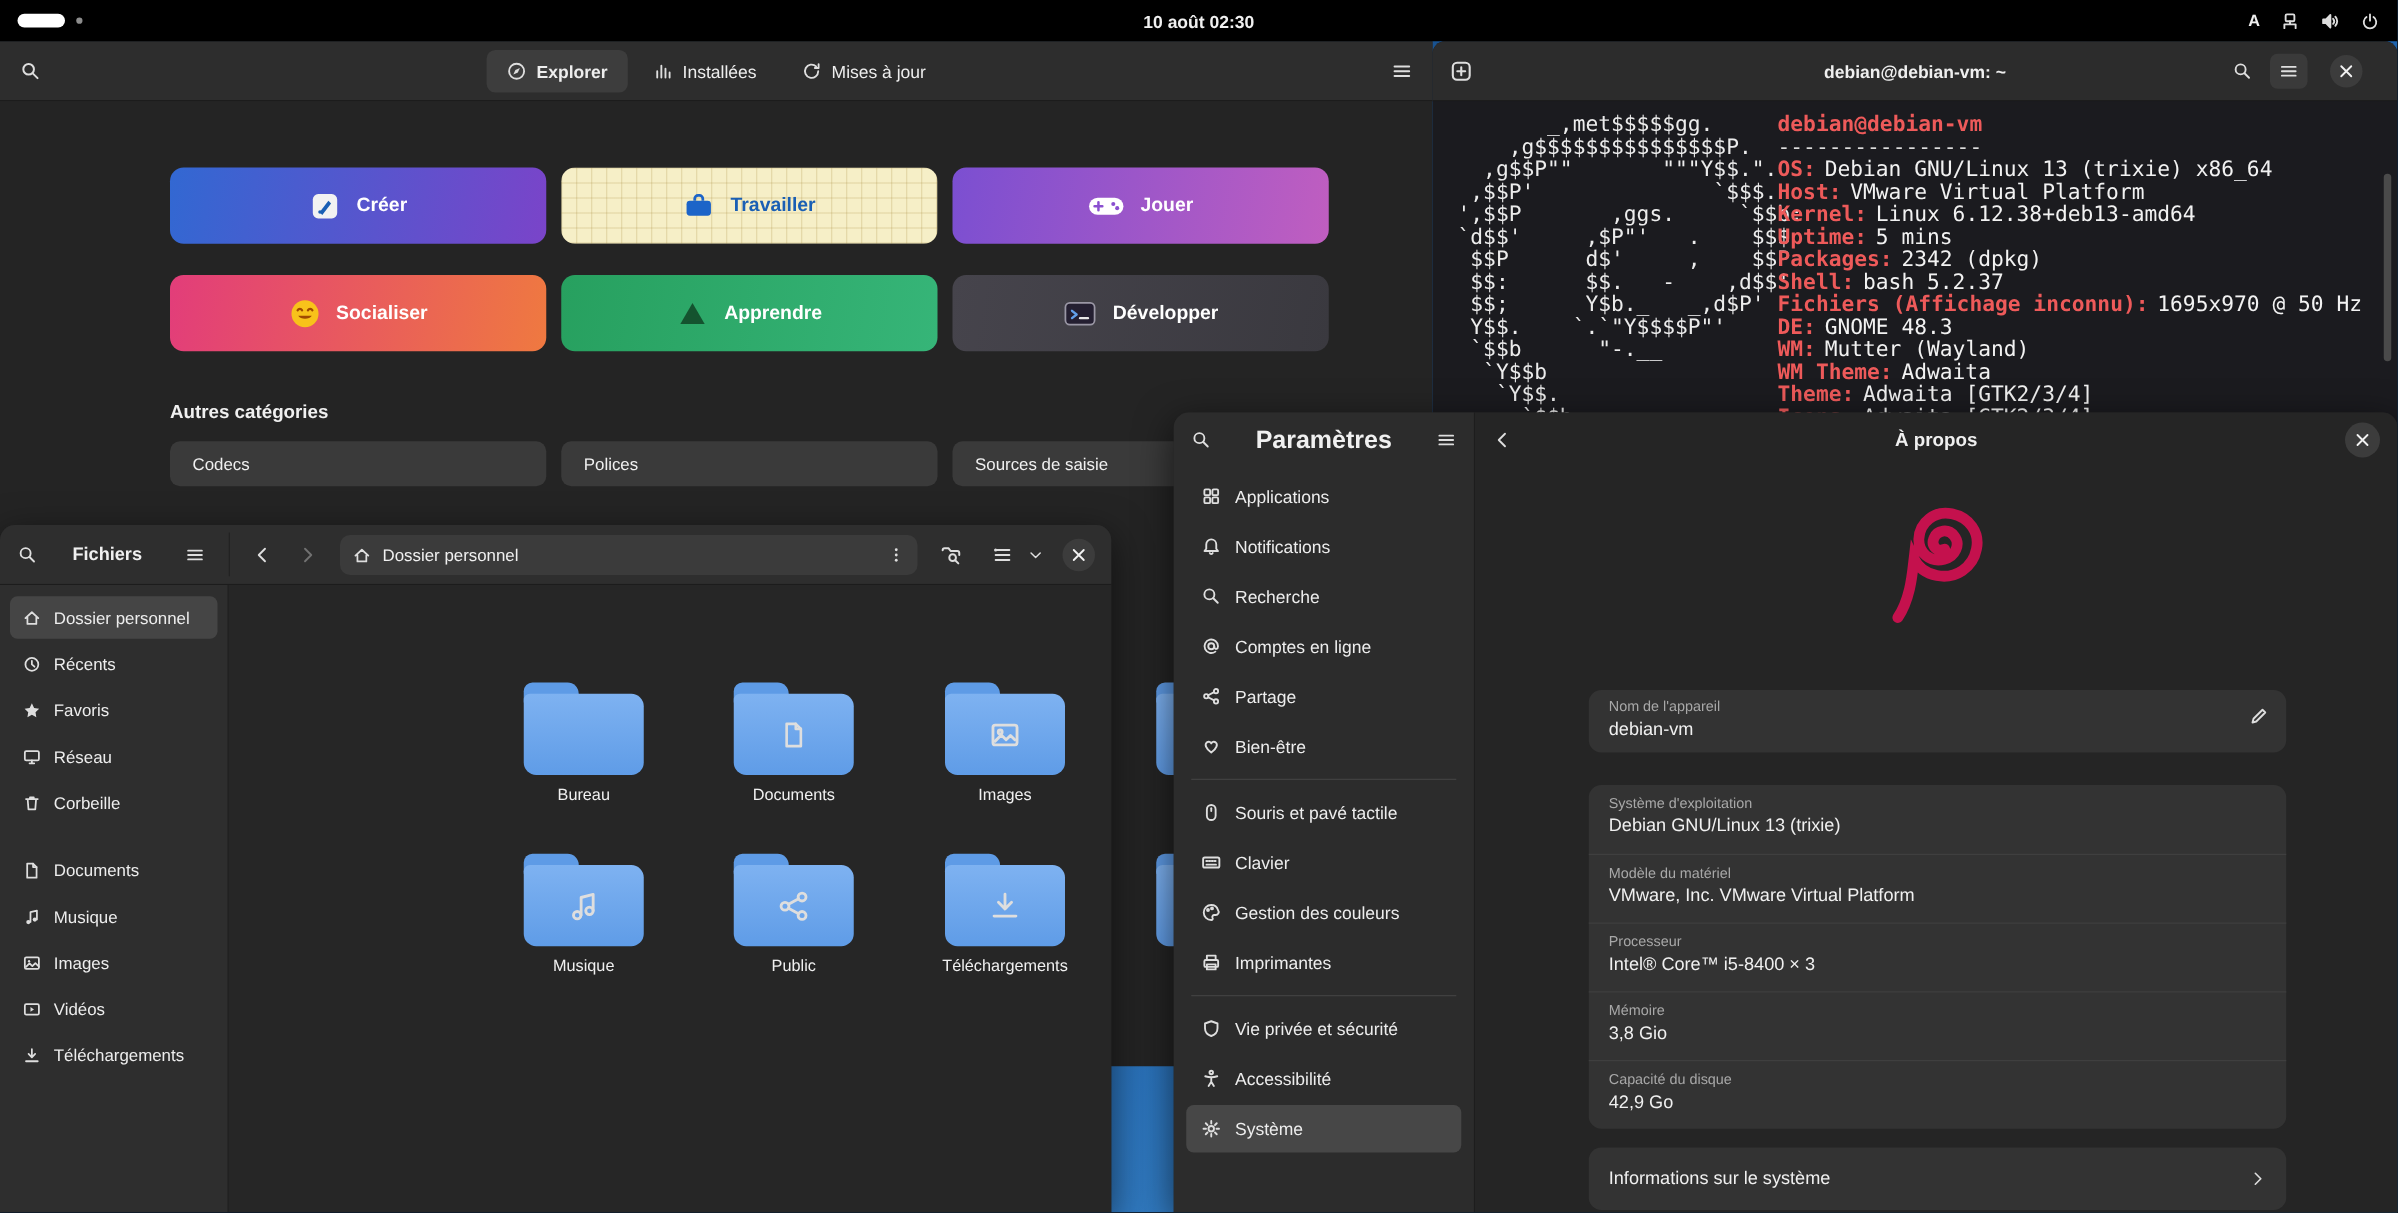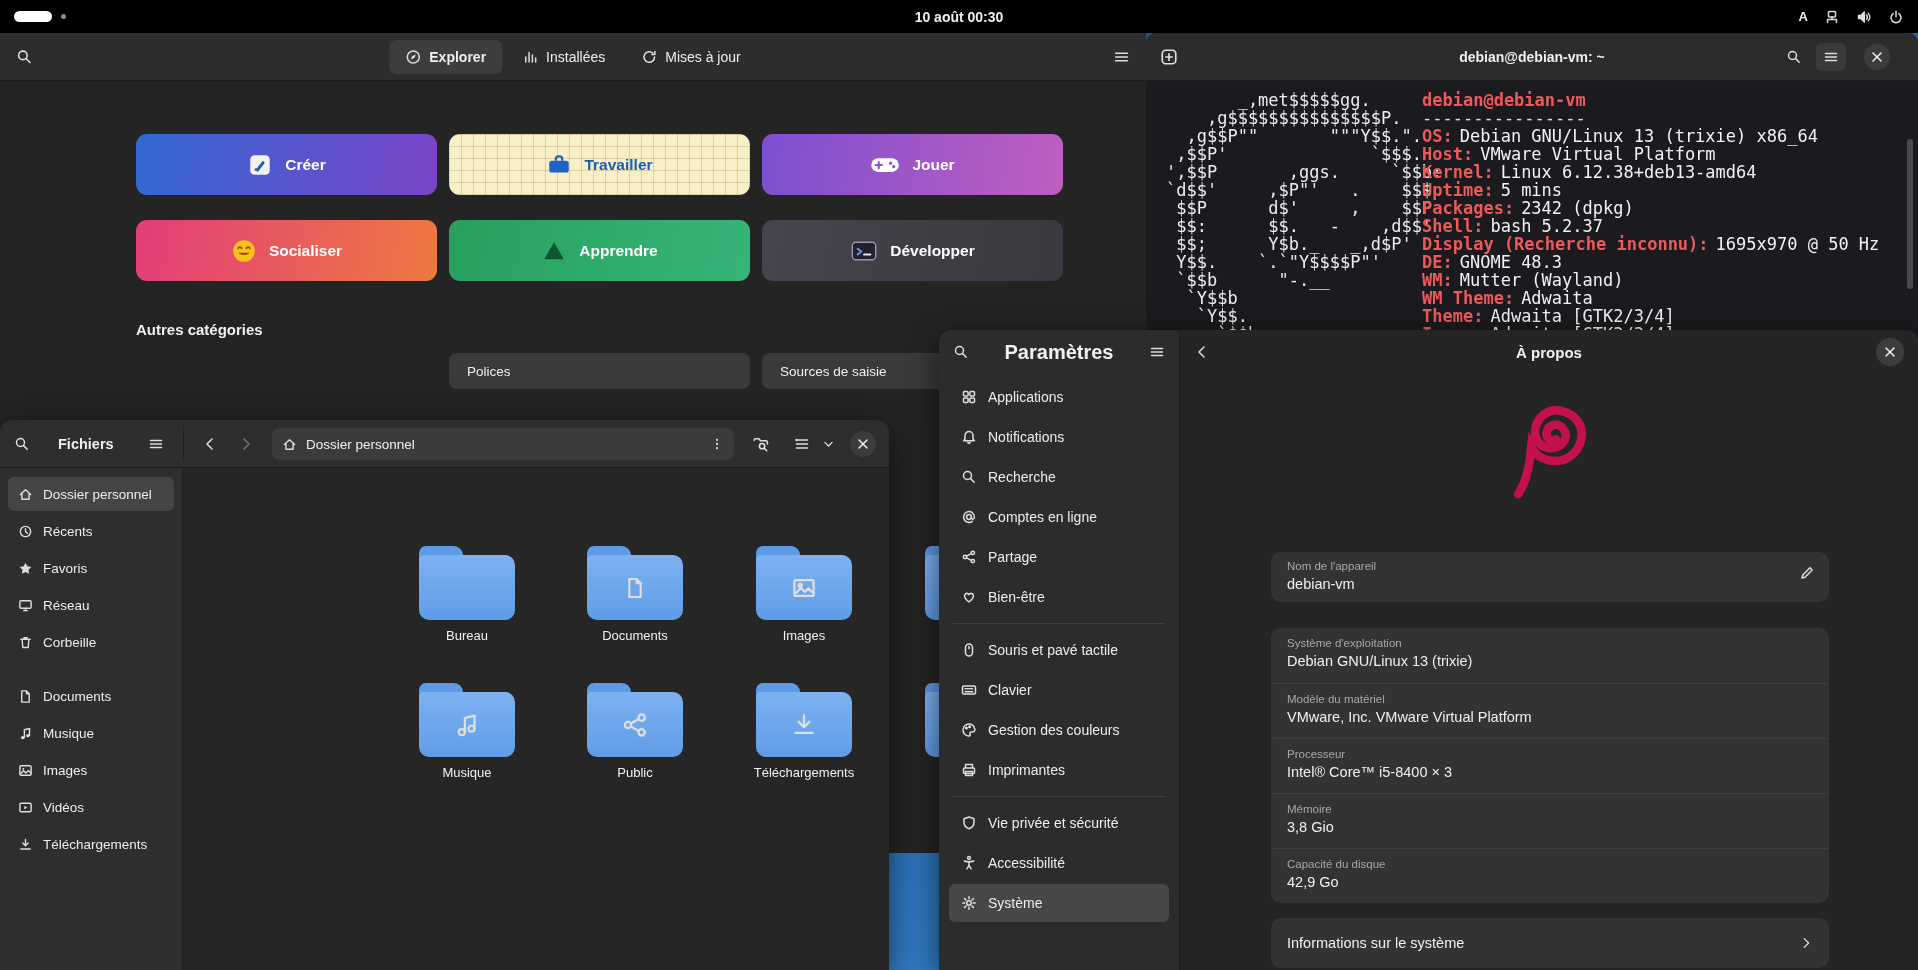--- a/index.html
+++ b/index.html
@@ -148,21 +148,21 @@
 </head>
 <body>
 
 <div class="stage">
 
   <div class="topbar">
     <div class="ws">
       <span class="ws-pill"></span>
       <span class="ws-dot"></span>
     </div>
-    <div class="clock">10 août 00:30</div>
+    <div class="clock">10 août 02:30</div>
     <div class="tray">
       <span class="kbd">A</span>
       <span class="ic">
         <svg class="s" width="16" height="16" viewBox="0 0 16 16">
             <rect x="4.5" y="2.5" width="7" height="5.5" rx="1"></rect>
             <path d="M8 8v2.5M3.5 13.5v-3h9v3"></path>
           </svg>
       </span>
       <span class="ic">
         <svg class="s" width="16" height="16" viewBox="0 0 16 16">
@@ -275,20 +275,23 @@
         <svg width="28" height="24" viewBox="0 0 24 20">
             <rect x="2" y="2.5" width="20" height="15" rx="3" fill="#241f31" stroke="#9a97a5" stroke-width="1.2"></rect>
             <path d="M6.5 8l3.2 2.5L6.5 13" stroke="#62a0ea" stroke-width="1.6" fill="none" stroke-linecap="round" stroke-linejoin="round"></path>
             <path d="M12 13h5.5" stroke="#e8e8e8" stroke-width="1.6" stroke-linecap="round"></path>
           </svg>
       </span>
       <span>Développer</span>
     </div>
 
     <div class="other-head">Autres catégories</div>
+    <div class="cat-btn cat-0">
+      <span>Codecs</span>
+    </div>
     <div class="cat-btn cat-1">
       <span>Polices</span>
     </div>
     <div class="cat-btn cat-2">
       <span>Sources de saisie</span>
     </div>
   </div>
 
   <div class="win terminal">
     <div class="hb">
@@ -336,21 +339,21 @@
              `""""</pre>
       <div class="tinfo">
         <div class="t-title">debian@debian-vm</div>
         <div class="t-sep">----------------</div>
         <div><span class="tl">OS:</span><span class="tv">Debian GNU/Linux 13 (trixie) x86_64</span></div>
         <div><span class="tl">Host:</span><span class="tv">VMware Virtual Platform</span></div>
         <div><span class="tl">Kernel:</span><span class="tv">Linux 6.12.38+deb13-amd64</span></div>
         <div><span class="tl">Uptime:</span><span class="tv">5 mins</span></div>
         <div><span class="tl">Packages:</span><span class="tv">2342 (dpkg)</span></div>
         <div><span class="tl">Shell:</span><span class="tv">bash 5.2.37</span></div>
-        <div><span class="tl">Display (Recherche inconnu):</span><span class="tv">1695x970 @ 50 Hz</span></div>
+        <div><span class="tl">Fichiers (Affichage inconnu):</span><span class="tv">1695x970 @ 50 Hz</span></div>
         <div><span class="tl">DE:</span><span class="tv">GNOME 48.3</span></div>
         <div><span class="tl">WM:</span><span class="tv">Mutter (Wayland)</span></div>
         <div><span class="tl">WM Theme:</span><span class="tv">Adwaita</span></div>
         <div><span class="tl">Theme:</span><span class="tv">Adwaita [GTK2/3/4]</span></div>
         <div><span class="tl">Icons:</span><span class="tv">Adwaita [GTK2/3/4]</span></div>
       </div>
       <div class="term-scroll"></div>
     </div>
   </div>
 

